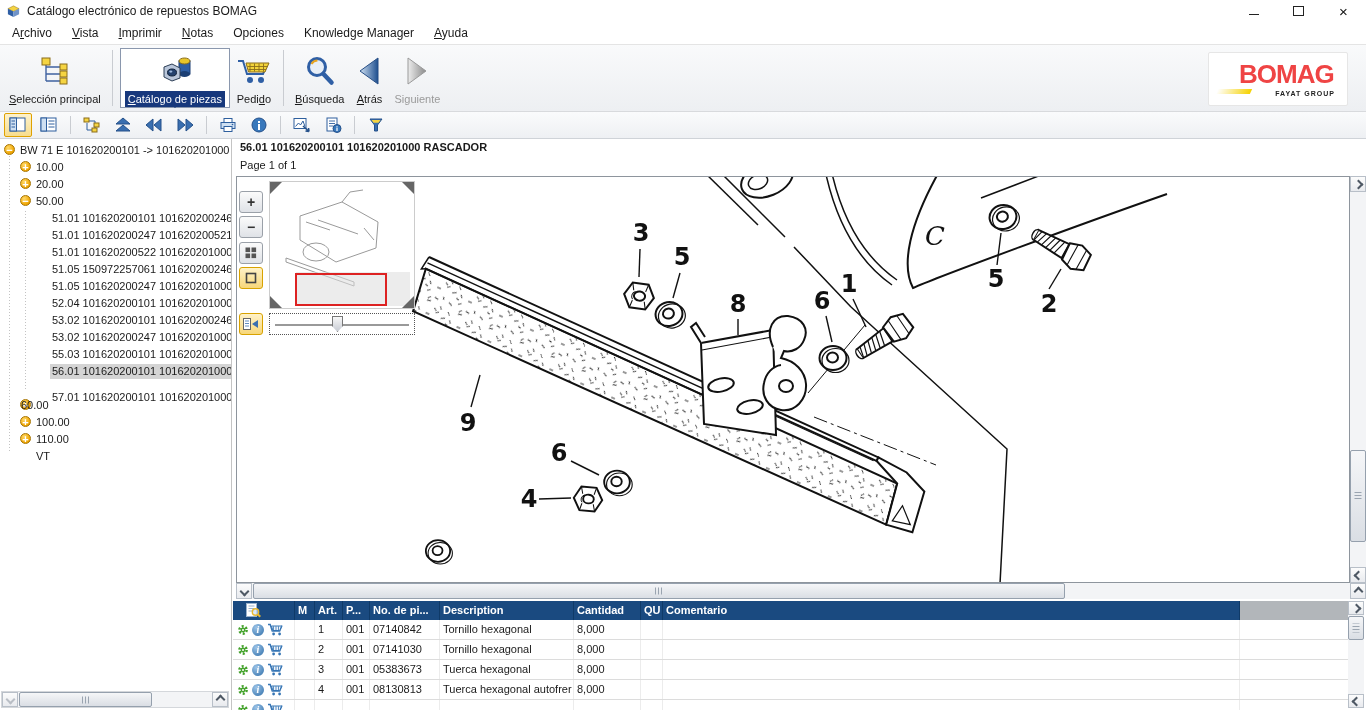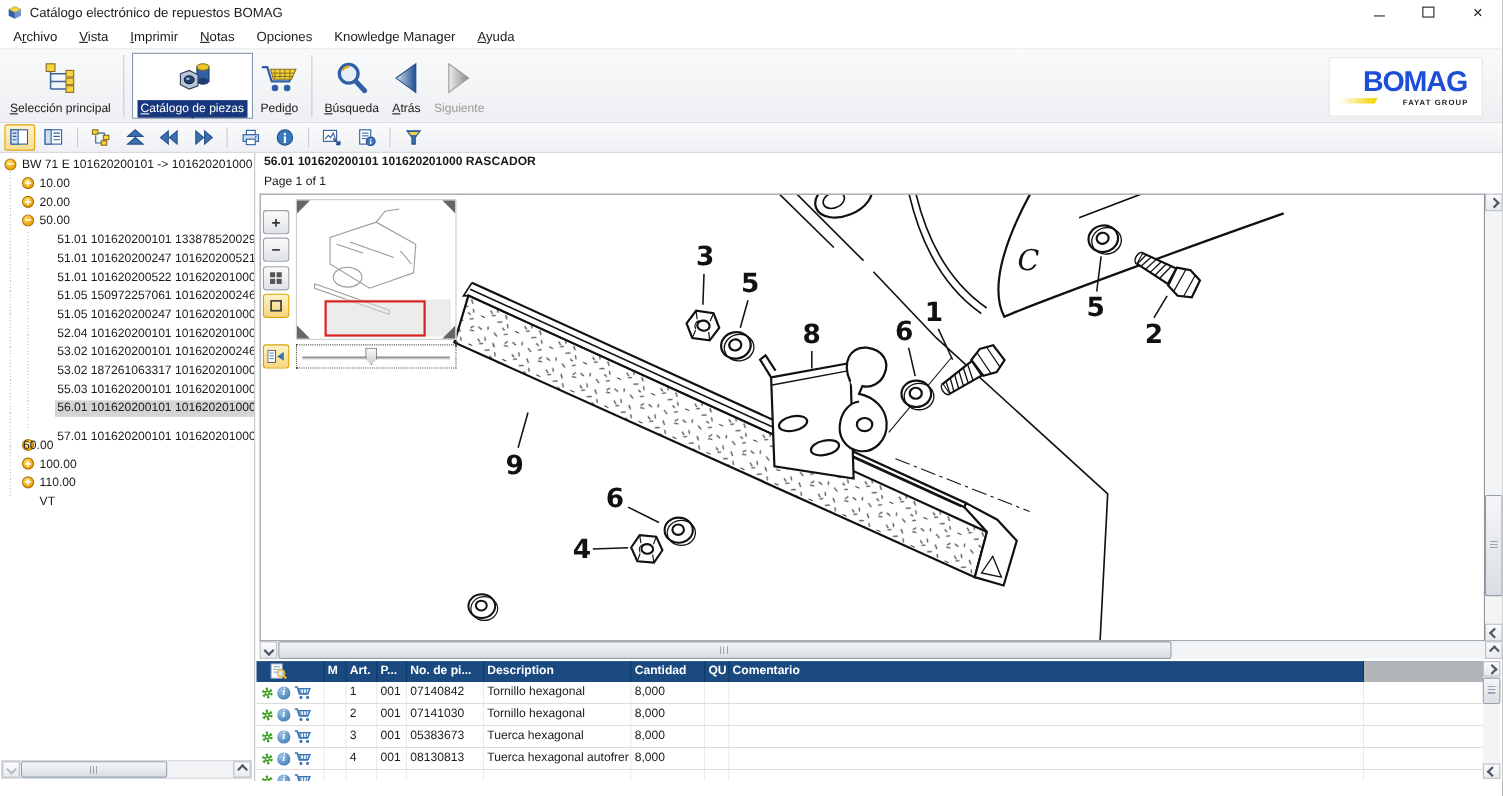--- a/index.html
+++ b/index.html
@@ -21,21 +21,21 @@
   #toolbar{position:absolute;left:0;top:45px;width:100%;height:67px;background:linear-gradient(#f9fafb,#edeff2);border-bottom:1px solid #d8dadd;display:flex;align-items:stretch;padding:2px 0 2px 4px;box-sizing:border-box;}
   .tb-btn{display:flex;flex-direction:column;align-items:center;justify-content:flex-end;padding:2px 4px;margin:1px 1px;}
   .tb-btn .tb-icon{height:40px;display:flex;align-items:center;justify-content:center;}
   .tb-label{font-size:11px;line-height:14px;white-space:nowrap;}
   .tb-btn.selected{border:1px solid #8a97ad;background:#fff;position:relative;padding-bottom:0;}
   .tb-btn.selected .tb-label{background:#17387c;color:#fff;padding:1px 3px;width:100%;box-sizing:border-box;text-align:center;}
   .tb-btn.selected::after{content:"";position:absolute;bottom:-6px;left:50%;margin-left:-5px;border:5px solid transparent;border-top-color:#17387c;}
   .tb-btn.disabled .tb-label{color:#9a9a9a;}
   .tb-sep{width:1px;background:#c9ccd1;margin:3px 6px;}
   #logo-box{position:absolute;right:18px;top:7px;width:138px;height:52px;background:#fff;border:1px solid #e6e6e6;border-radius:2px;}
-  #logo-brand{position:absolute;left:30px;top:6px;font-size:26px;font-weight:bold;letter-spacing:-1px;color:#1d4ed8;}
+  #logo-brand{position:absolute;left:30px;top:6px;font-size:26px;font-weight:bold;letter-spacing:-1px;color:#ef4444;}
   #logo-swoosh{position:absolute;left:8px;top:36px;width:34px;height:5px;background:linear-gradient(to right,rgba(245,210,0,0),#f5d200);transform:skewX(-25deg);}
   #logo-sub{position:absolute;right:12px;top:37px;font-size:7px;font-weight:bold;letter-spacing:1px;color:#222;}
   
   #toolbar2{position:absolute;left:0;top:112px;width:100%;height:27px;background:linear-gradient(#fafbfc,#eef0f3);border-bottom:1px solid #cfd3d8;display:flex;align-items:center;padding-left:4px;box-sizing:border-box;gap:3px;}
   .tb2-btn{width:26px;height:22px;display:flex;align-items:center;justify-content:center;border:1px solid transparent;border-radius:2px;}
   .tb2-btn.selected{background:linear-gradient(#fdf2cc,#f7dd8e);border-color:#dfa100;}
   .tb2-sep{width:1px;height:18px;background:#c9ccd1;margin:0 4px;}
   
   #main{position:absolute;left:0;top:139px;width:100%;height:571px;}
   #treepanel{position:absolute;left:0;top:0;width:231px;height:100%;background:#fff;border-right:1px solid #c4c4c4;overflow:hidden;}
@@ -323,42 +323,42 @@
           </div>
           <div class="tree-row" style="top: 37px;">
             <span class="exp" style="left: 20px;">+</span>
             <span class="tree-label" style="left: 34px;">20.00</span>
           </div>
           <div class="tree-row" style="top: 54px;">
             <span class="exp" style="left: 20px;">−</span>
             <span class="tree-label" style="left: 34px;">50.00</span>
           </div>
           <div class="tree-row" style="top: 71px;">
-            <span class="tree-label" style="left: 50px;">51.01 101620200101 133878520029</span>
+            <span class="tree-label" style="left: 50px;">51.01 101620200101 101620200246</span>
           </div>
           <div class="tree-row" style="top: 88px;">
             <span class="tree-label" style="left: 50px;">51.01 101620200247 101620200521</span>
           </div>
           <div class="tree-row" style="top: 105px;">
             <span class="tree-label" style="left: 50px;">51.01 101620200522 101620201000</span>
           </div>
           <div class="tree-row" style="top: 122px;">
             <span class="tree-label" style="left: 50px;">51.05 150972257061 101620200246</span>
           </div>
           <div class="tree-row" style="top: 139px;">
             <span class="tree-label" style="left: 50px;">51.05 101620200247 101620201000</span>
           </div>
           <div class="tree-row" style="top: 156px;">
             <span class="tree-label" style="left: 50px;">52.04 101620200101 101620201000</span>
           </div>
           <div class="tree-row" style="top: 173px;">
             <span class="tree-label" style="left: 50px;">53.02 101620200101 101620200246</span>
           </div>
           <div class="tree-row" style="top: 190px;">
-            <span class="tree-label" style="left: 50px;">53.02 187261063317 101620201000</span>
+            <span class="tree-label" style="left: 50px;">53.02 101620200247 101620201000</span>
           </div>
           <div class="tree-row" style="top: 207px;">
             <span class="tree-label" style="left: 50px;">55.03 101620200101 101620201000</span>
           </div>
           <div class="tree-row" style="top: 224px; padding-left: 48px;">
             <span class="tree-label selected" style="left: 50px;">56.01 101620200101 101620201000</span>
           </div>
           <div class="tree-row" style="top: 250px;">
             <span class="tree-label" style="left: 50px;">57.01 101620200101 101620201000</span>
           </div>

